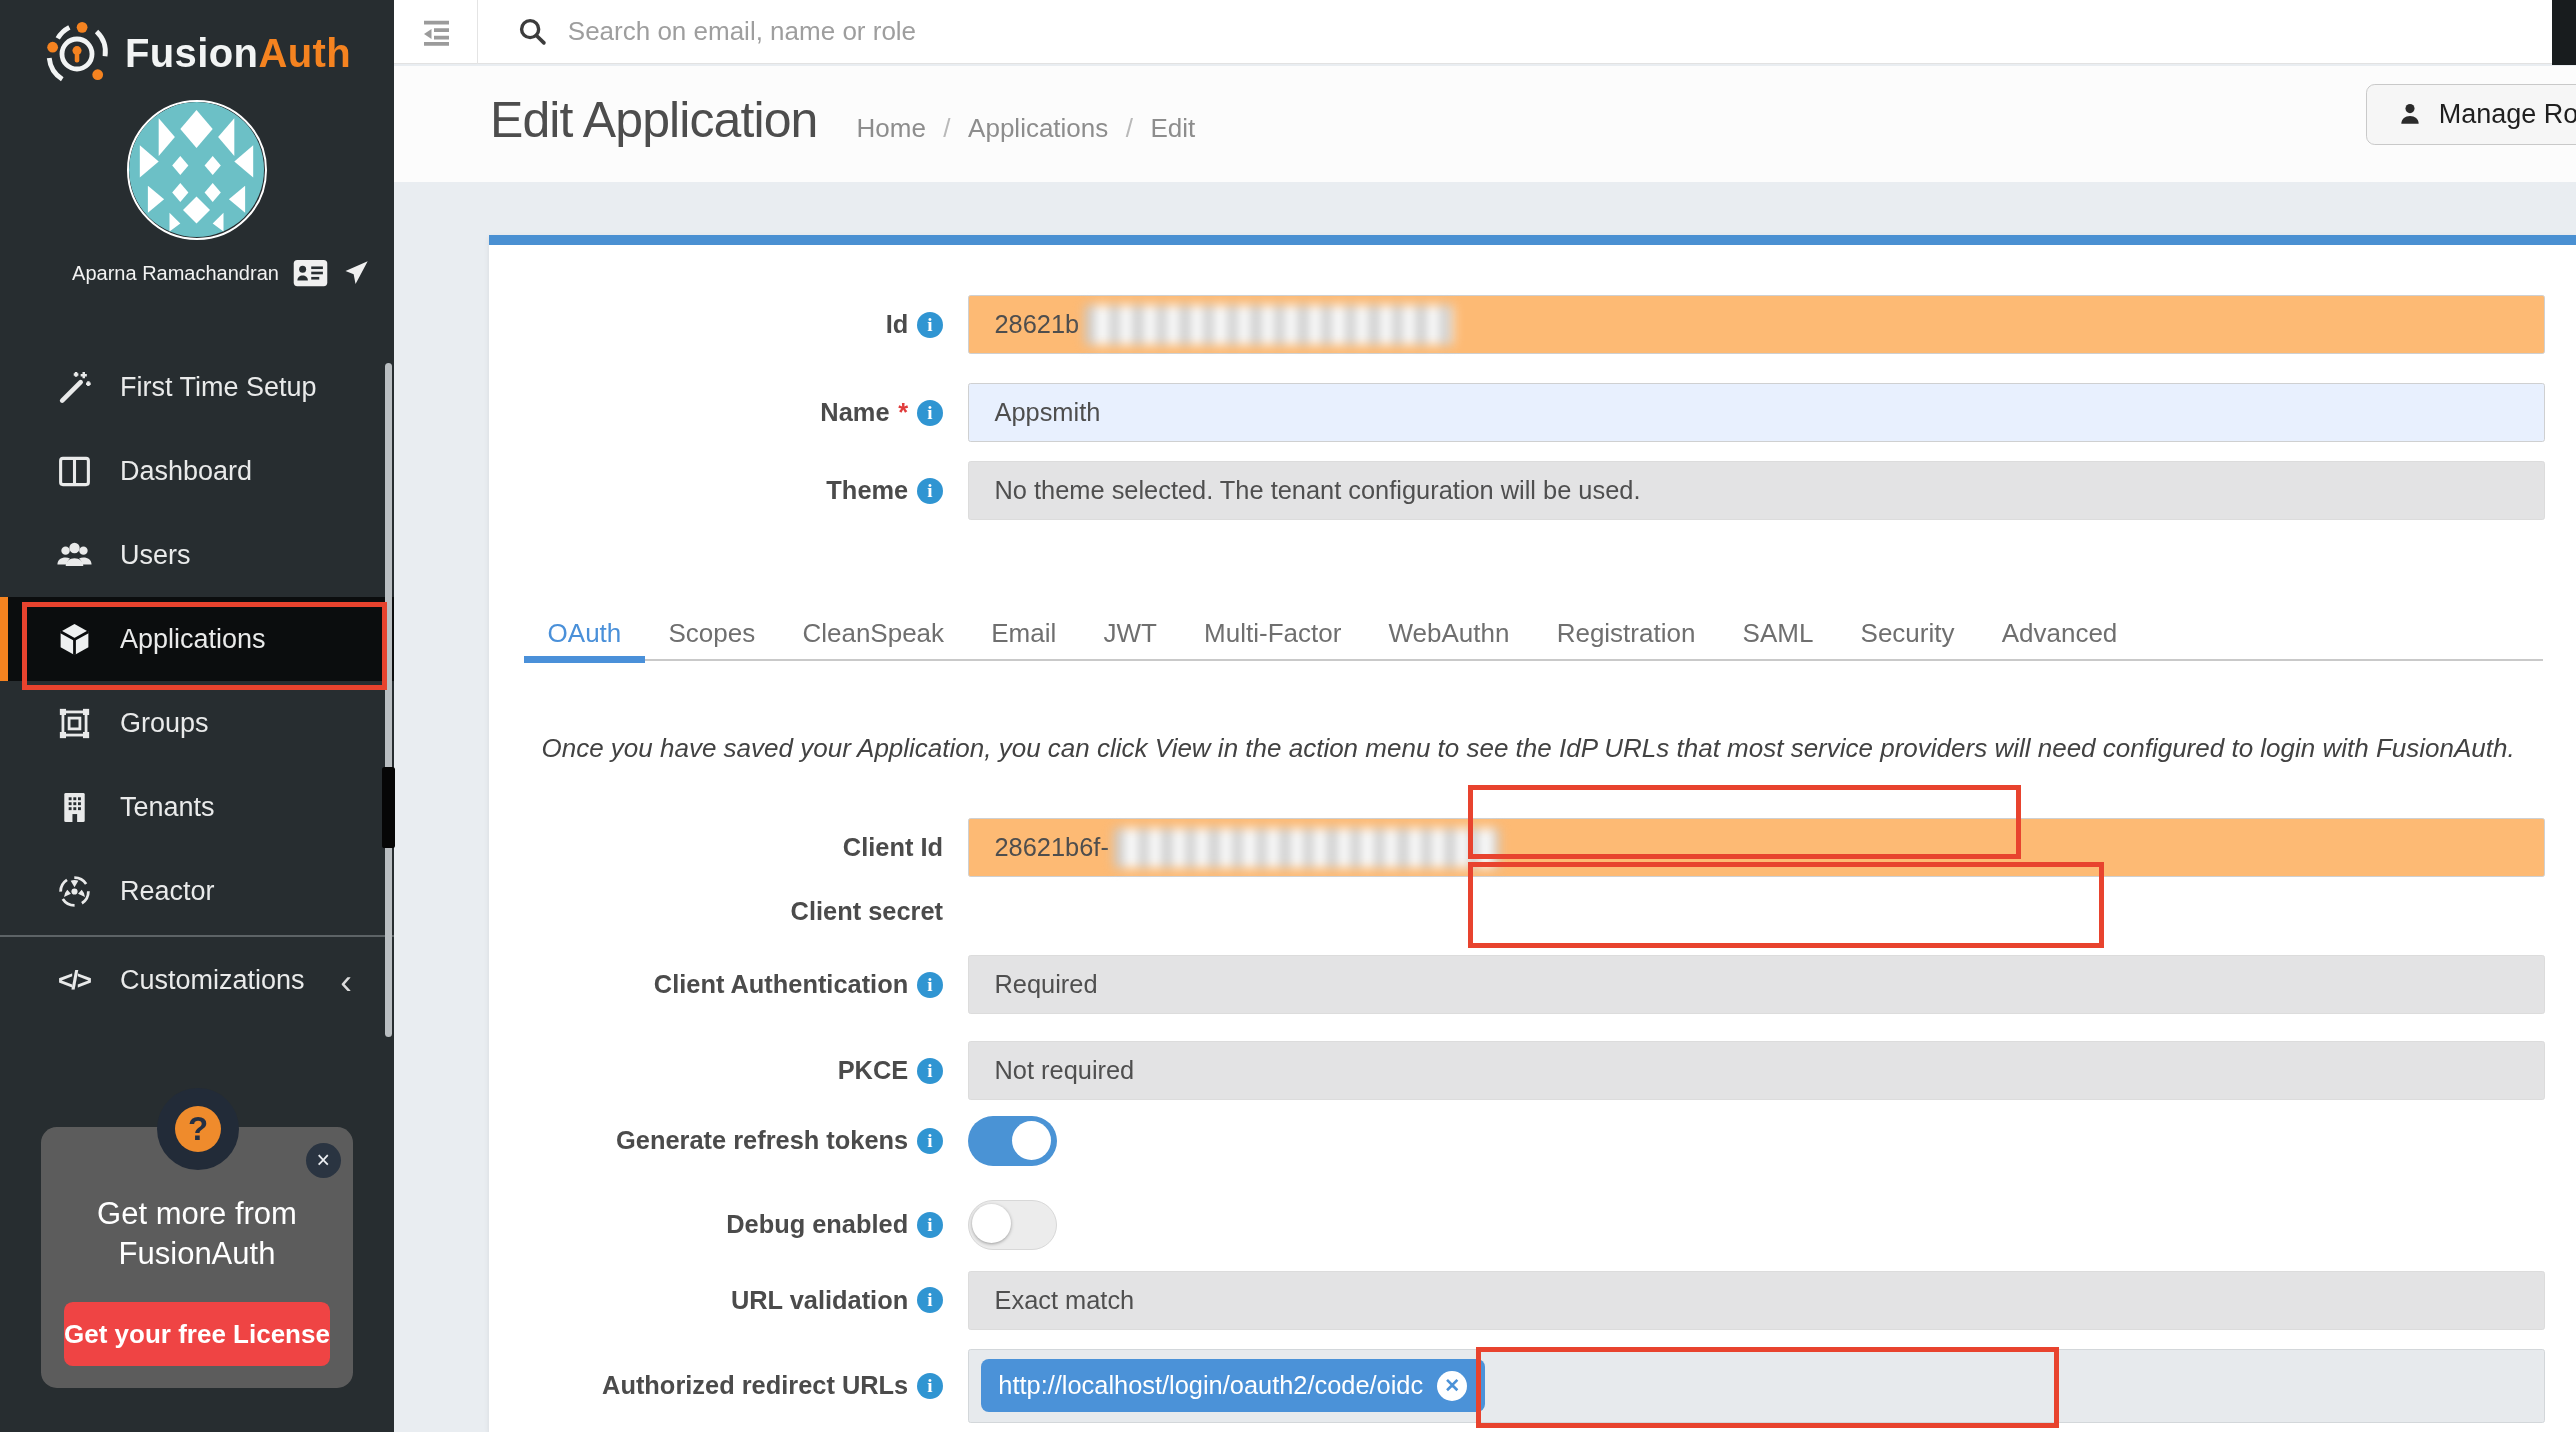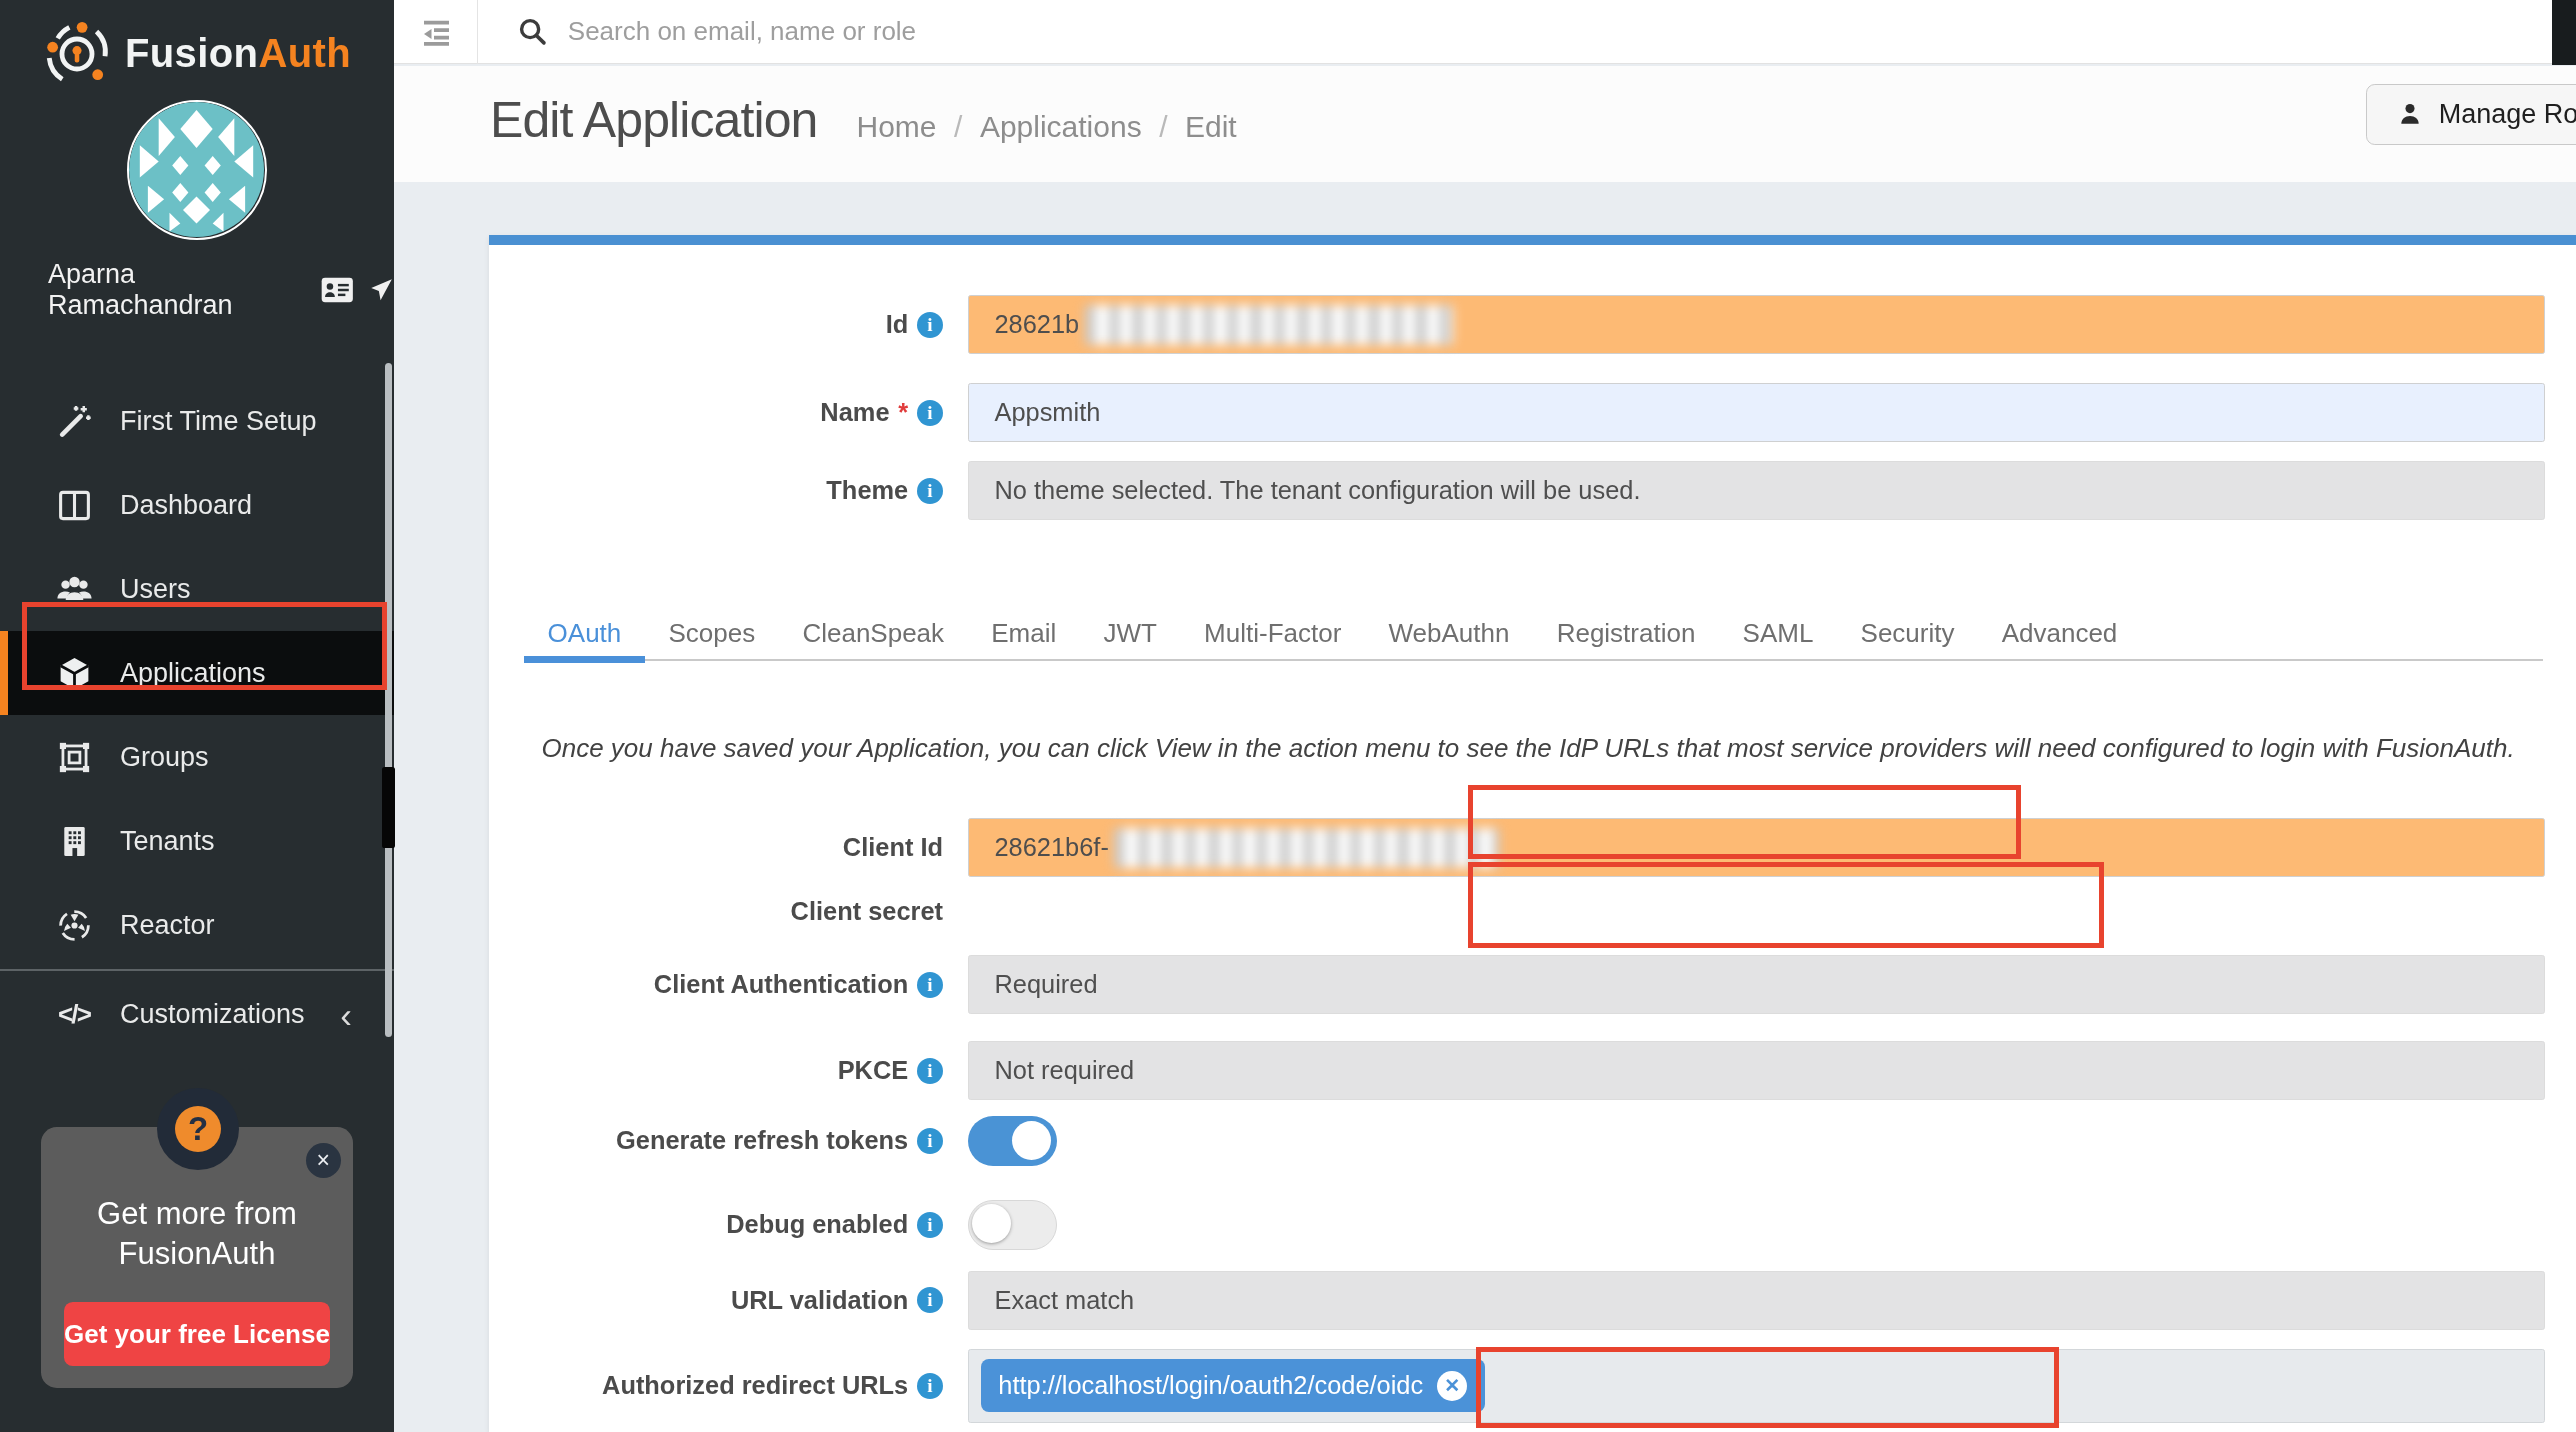--- a/index.html
+++ b/index.html
@@ -11,21 +11,21 @@
     background:#272d30; color:#e9eaea; }
   .logo-row { display:flex; align-items:center; justify-content:center; gap:14px;
     padding-top:19px; height:88px; }
   .logo-row svg { width:68px; height:68px; }
   .logo-text { font-size:40px; font-weight:bold; letter-spacing:0.4px; }
   .logo-fusion { color:#f2f4f4; }
   .logo-auth { color:#f58320; }
   .avatar-wrap { display:flex; justify-content:center; margin-top:12.3px; }
   .avatar { width:140px; height:140px; border-radius:50%; border:2.6px solid #fff; overflow:hidden; }
   .user-row { display:flex; align-items:center; justify-content:center; gap:14px;
-    margin-top:19px; font-size:27px; color:#f2f2f2;padding-left:48px; }
+    margin-top:19px; font-size:20px; color:#f2f2f2;padding-left:48px; }
   .user-row svg { display:block; }
 
   .nav { margin-top:58px; }
   .nav-item { position:relative; height:84px; display:flex; align-items:center;
     padding-left:54px; gap:26px; font-size:27px; color:#e9eaea; cursor:pointer; }
   .nav-item .nicon { width:40px; height:40px; display:flex; align-items:center;
     justify-content:center; flex:0 0 40px; }
   .nav-item.active { background:#0b0d0e; }
   .nav-item.active::before { content:""; position:absolute; left:0; top:0; bottom:0;
     width:7.9px; background:#f58320; }
@@ -62,21 +62,21 @@
   .search-icon { margin-left:39px; width:31.5px; height:31.5px; }
   .search-input { border:none; outline:none; font-size:26px; color:#555; margin-left:19px;
     width:1226px; font-family:"Liberation Sans",sans-serif; }
   .search-input::placeholder { color:#9e9e9e; }
   .page-scroll-thumb { position:absolute; right:0; top:0; width:23.6px; height:65px; background:#181c1e; }
 
   
   #header { position:absolute; left:394px; right:0; top:66px; height:116px; background:#fcfcfc; }
   .title-row { position:absolute; left:96px; top:24.5px; display:flex; align-items:baseline; }
   .page-title { font-size:50px; color:#4d4d4d; letter-spacing:-0.9px; }
-  .breadcrumb { display:flex; gap:17.5px; margin-left:39px; font-size:30px; color:#8d8d8d; }
+  .breadcrumb { display:flex; gap:17.5px; margin-left:39px; font-size:26px; color:#8d8d8d; }
   .breadcrumb .sep { color:#b9b9b9; }
   .crumb-link { cursor:pointer; }
   .manage-btn { position:absolute; left:1972px; top:17.5px; width:254px; height:61px;
     background:#f6f6f6; border:1.8px solid #c9c9c9; border-radius:8.8px; display:flex;
     align-items:center; gap:15.8px; padding-left:30px; font-size:27px; color:#1f1f1f; cursor:pointer; }
 
   
   #panel { position:absolute; left:489px; top:235px; width:2087px; height:1198px;
     background:#fff; border-top:10.5px solid #4a90d2; box-shadow:0 1.8px 5.3px rgba(0,0,0,.08); }
   .form-area { padding:50px 31.5px 0 35px; }

